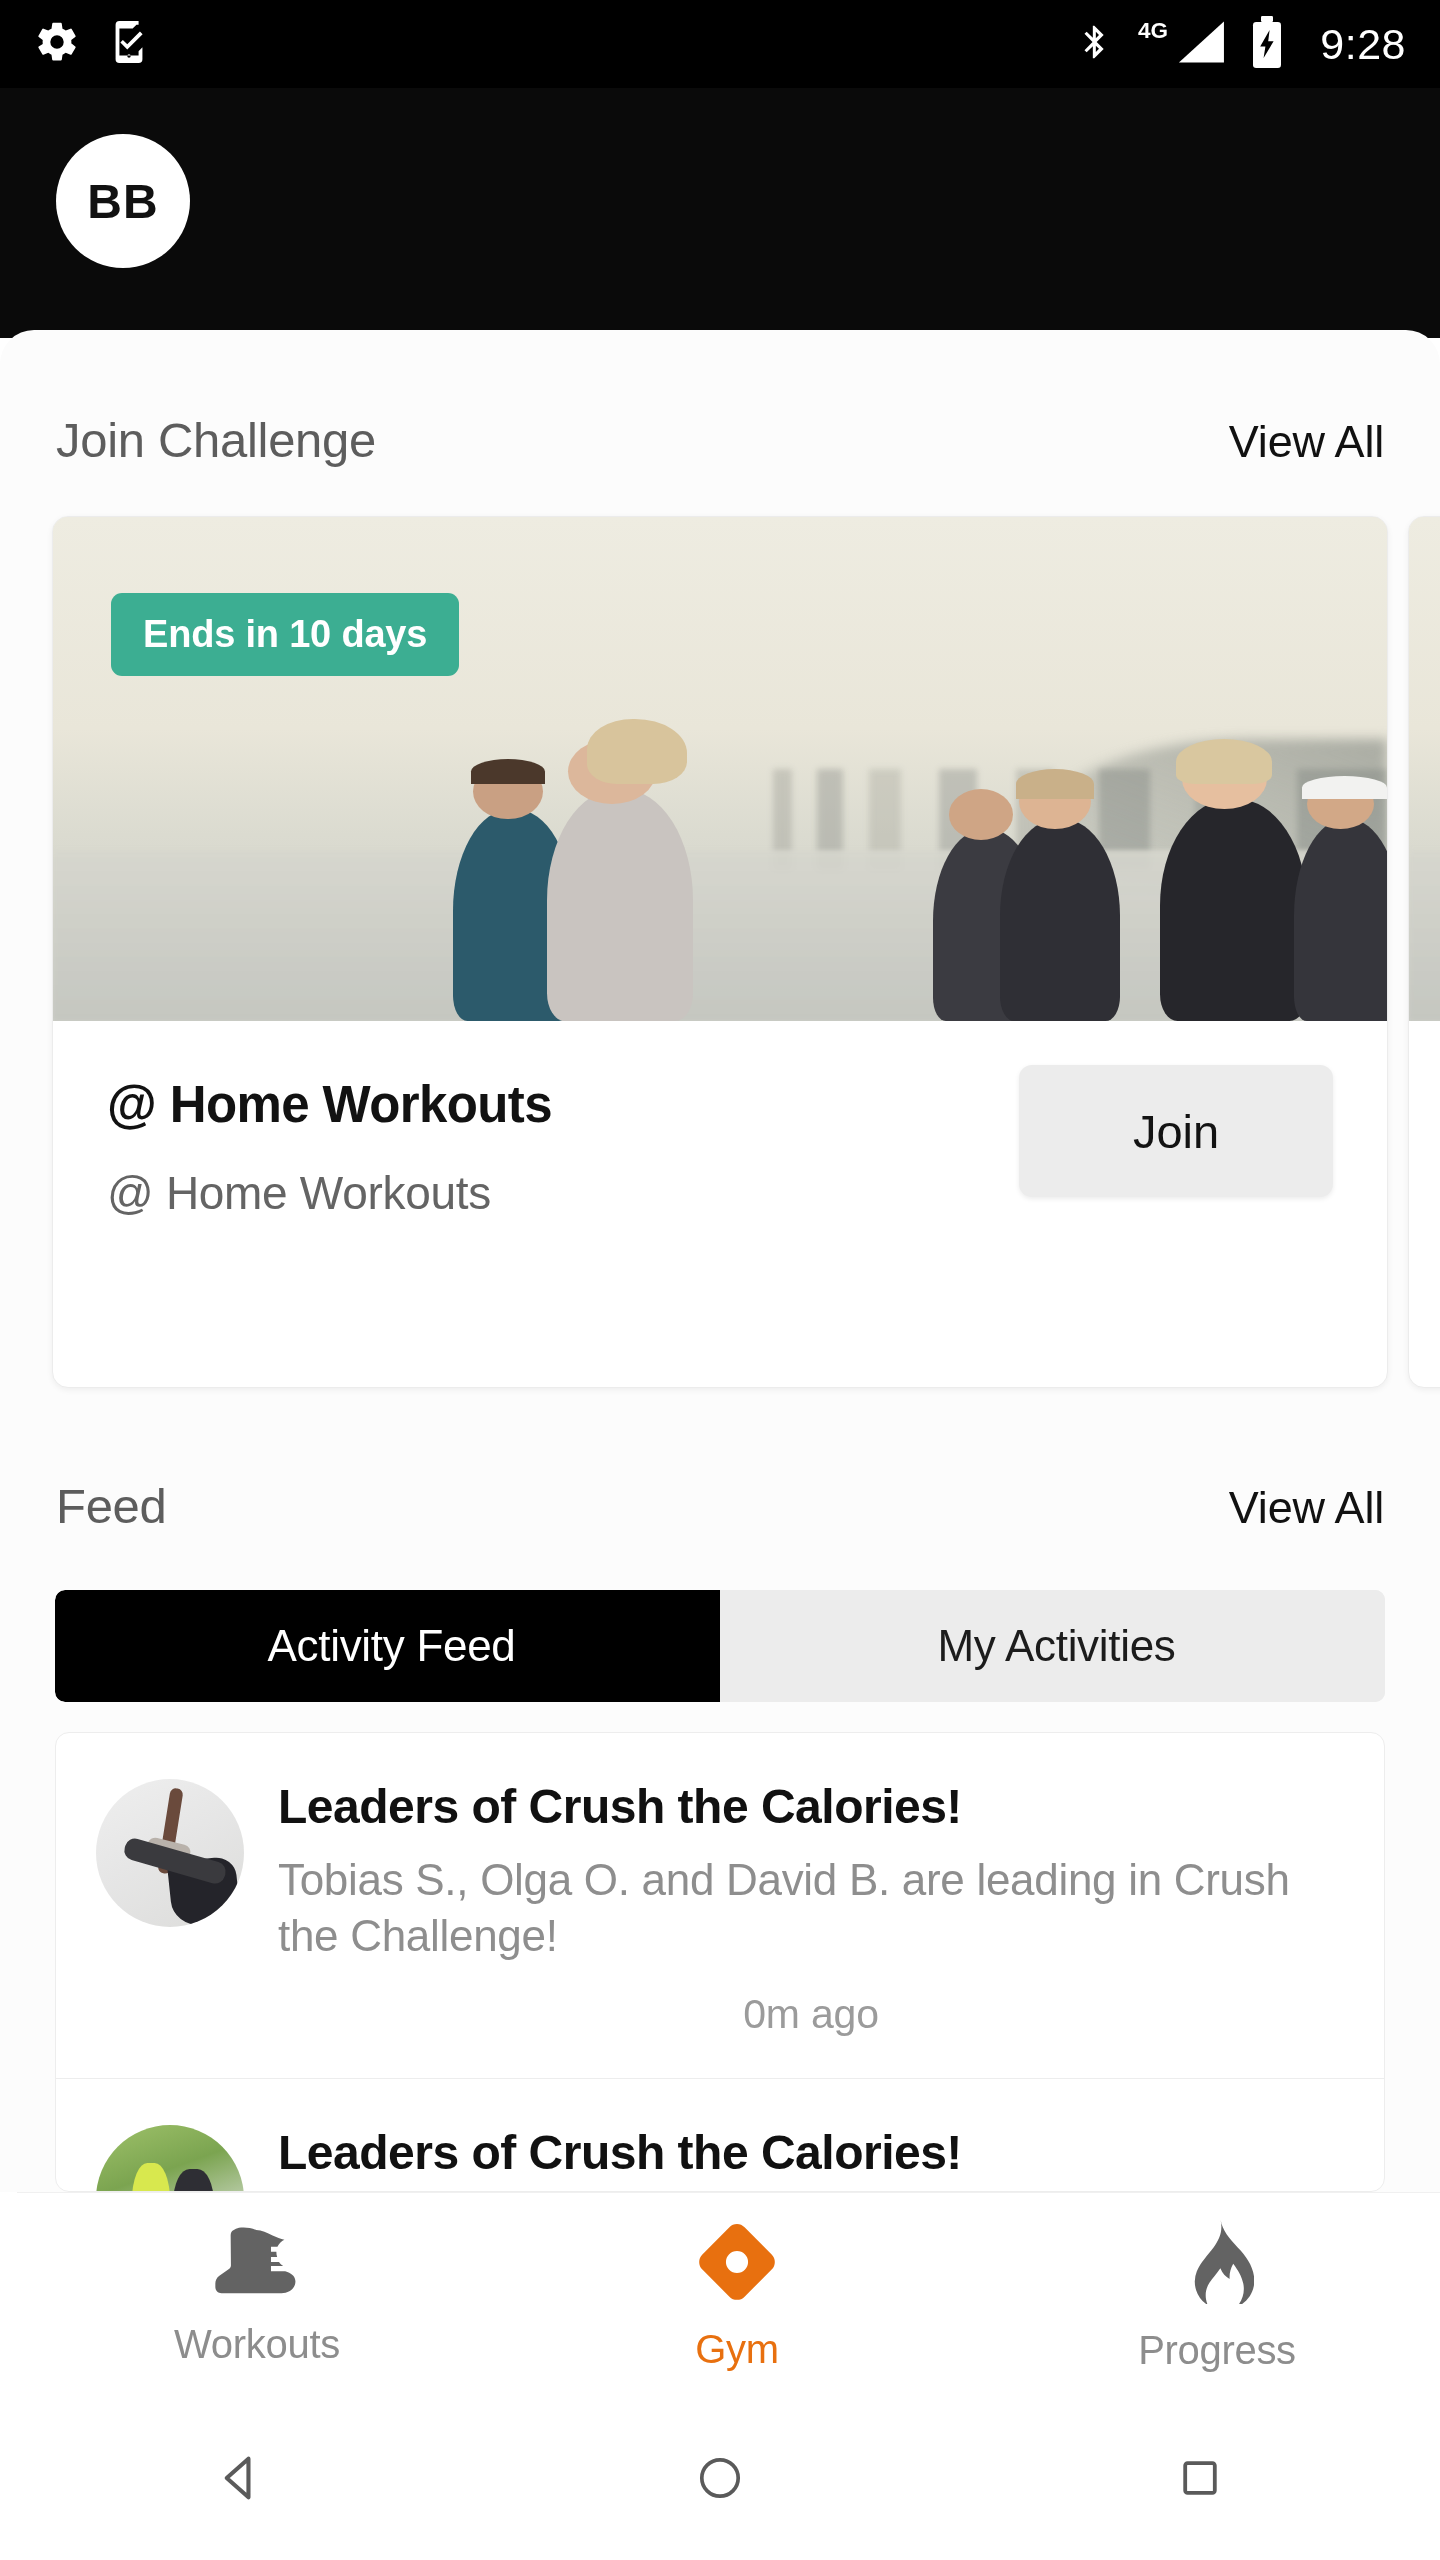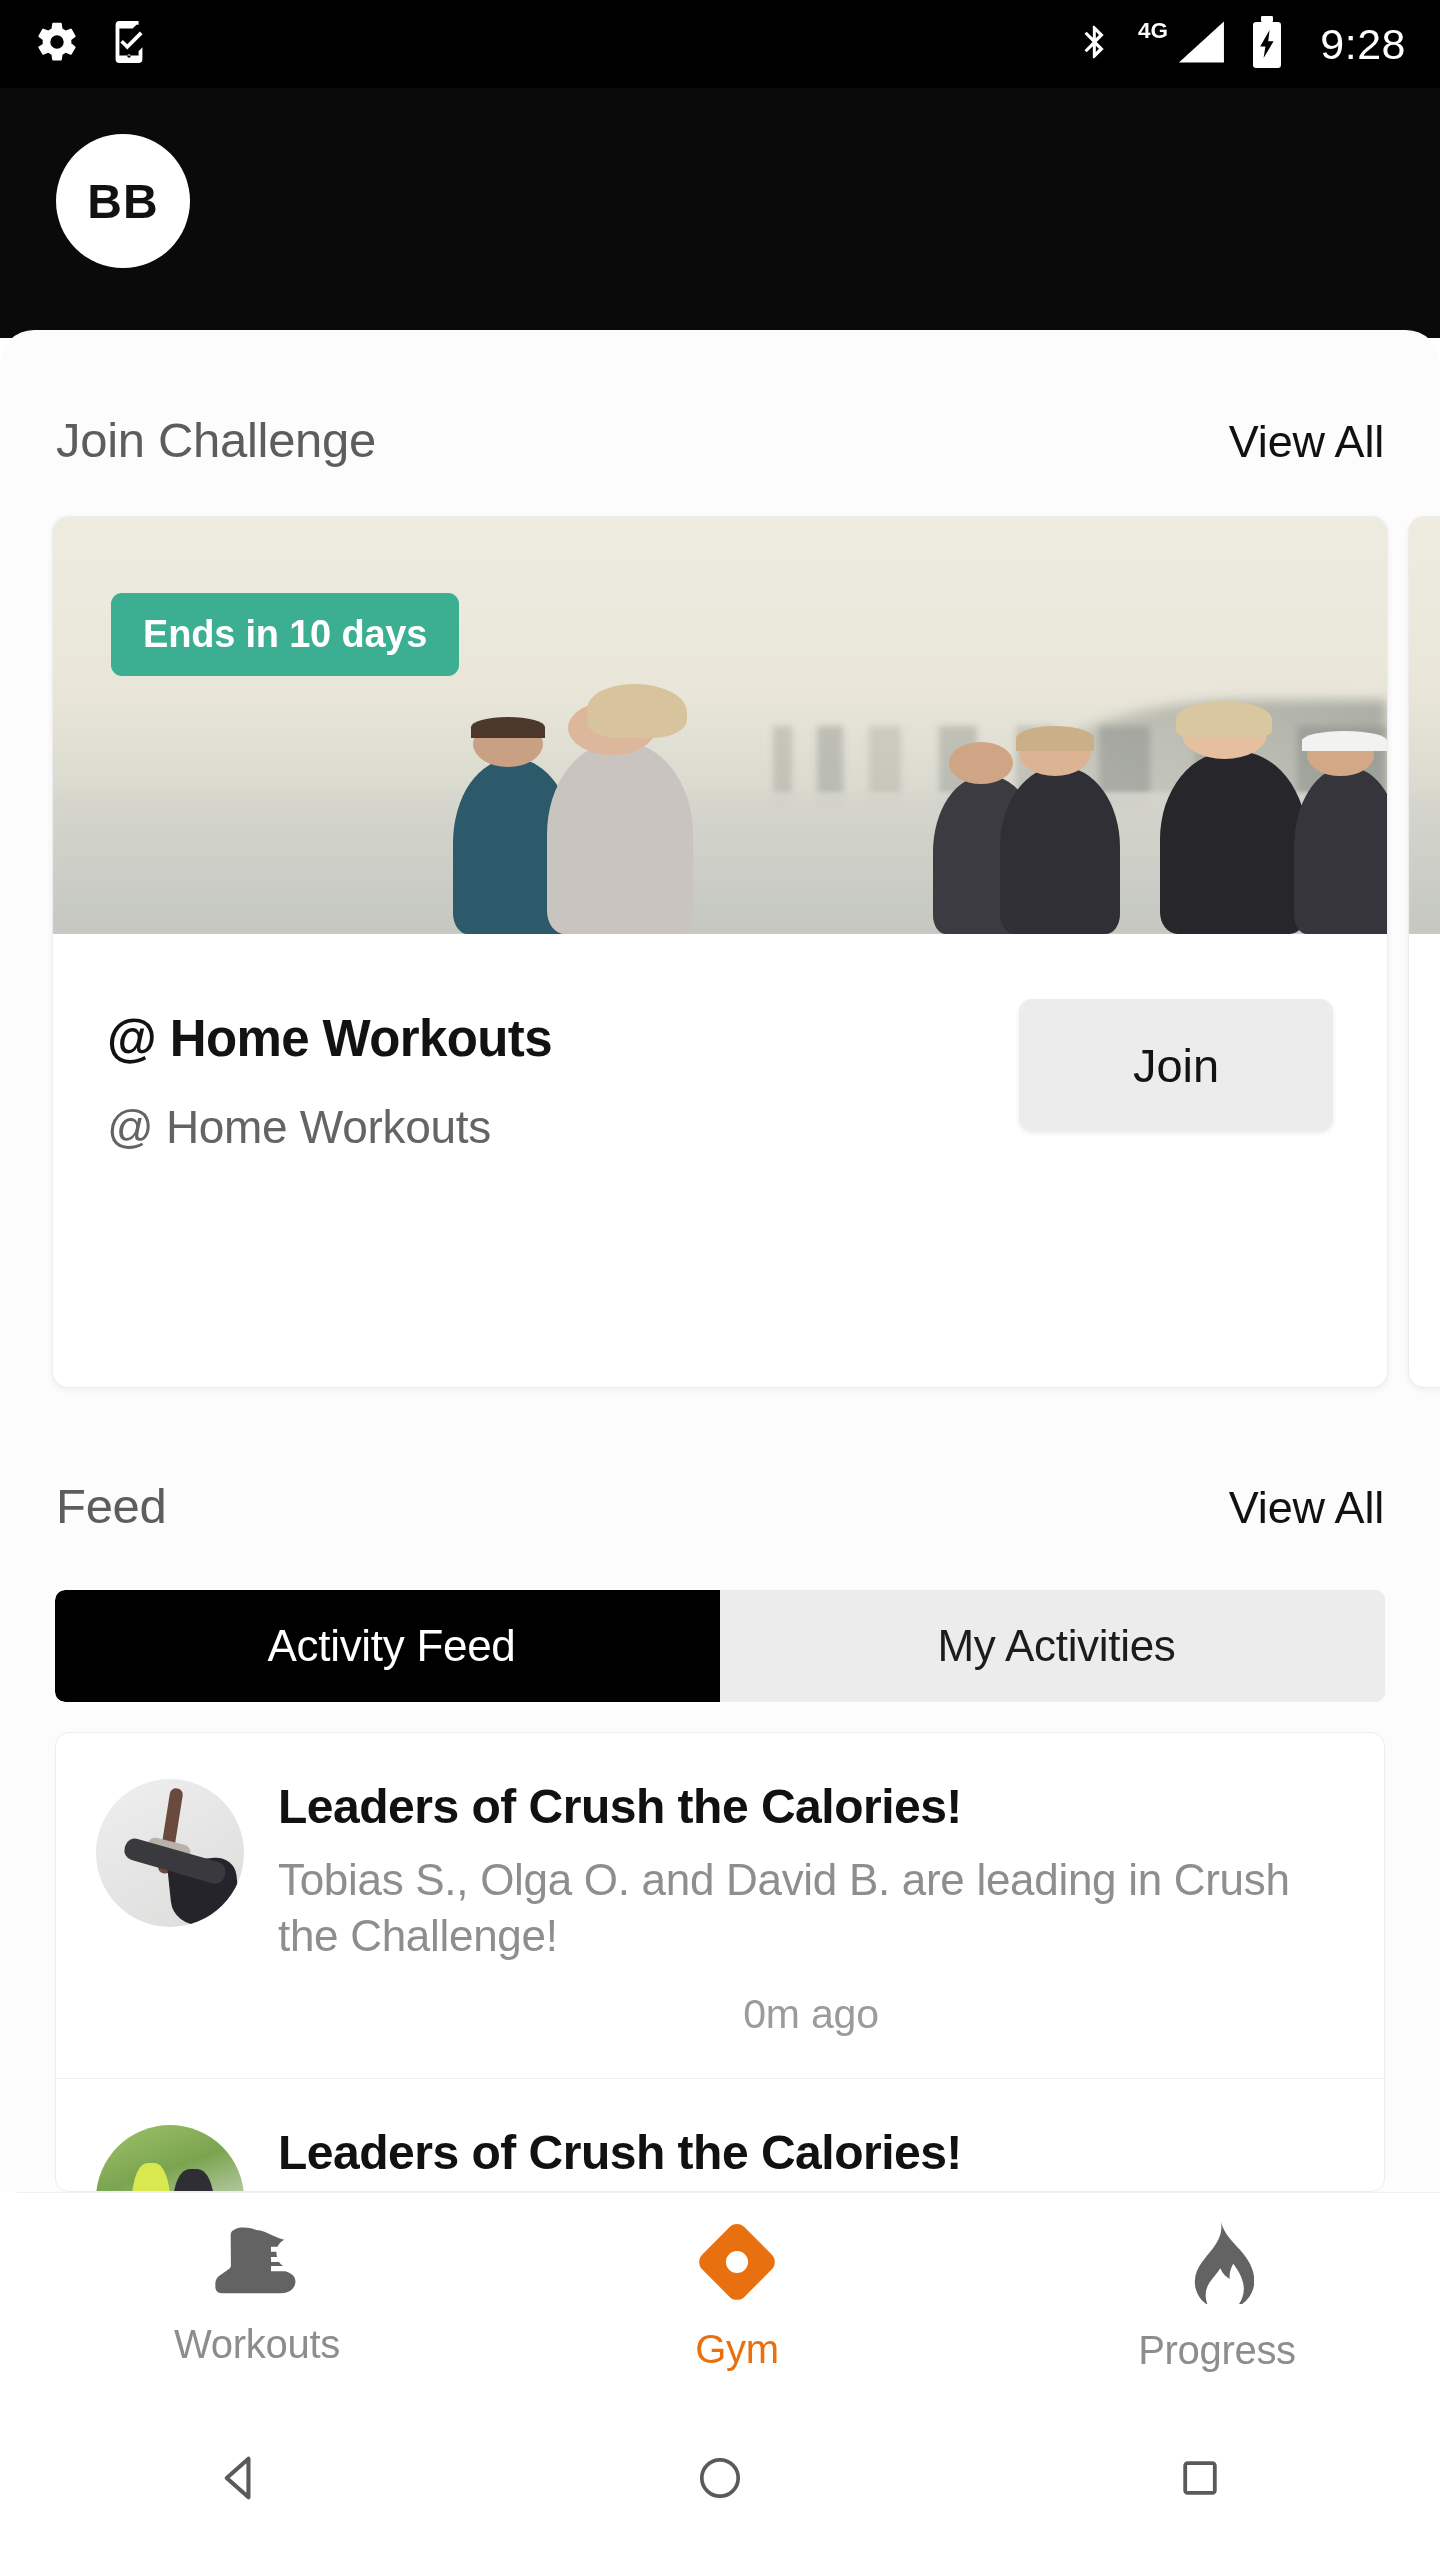--- a/index.html
+++ b/index.html
@@ -51,21 +51,21 @@
   .chal-card{
     position:absolute; top:0; width:1336px; height:872px;
     background:#fff; border-radius:16px;
     border:1px solid #ececec;
     box-shadow:0 2px 6px rgba(0,0,0,.06);
     overflow:hidden;
   }
   .chal-card.first{ left:52px; }
   .chal-card.peek{ left:1408px; width:1336px; }
 
-  .chal-photo{ position:relative; width:100%; height:417px; overflow:hidden;
+  .chal-photo{ position:relative; width:100%; height:504px; overflow:hidden;
     background:linear-gradient(175deg,#eceade 0%,#e6e3d6 30%,#dcdccf 58%,#cfd0c6 100%);
   }
   
   .sky{ position:absolute; inset:0;
     background:
       linear-gradient(180deg, rgba(238,236,225,1) 0%, rgba(233,230,217,1) 42%, rgba(219,219,208,1) 63%, rgba(205,207,199,1) 100%);
   }
   .skyline{ position:absolute; left:52%; top:50%; width:48%; height:20%;
     background:
       linear-gradient(90deg,transparent 0 4%,rgba(160,160,152,.5) 4% 7%,transparent 7% 11%,
@@ -89,21 +89,21 @@
   .r-head{ position:absolute; border-radius:50%; }
 
   .badge{
     position:absolute; left:58px; top:76px;
     background:#3cae92; color:#fff;
     font-size:38px; font-weight:700; letter-spacing:-.2px;
     padding:20px 32px; border-radius:11px;
     z-index:6;
   }
 
-  .chal-body{ padding:65px 54px 0 54px; display:flex; align-items:flex-start; }
+  .chal-body{ padding:44px 54px 0 54px; display:flex; align-items:flex-start; }
   .chal-texts{ flex:1; padding-top:10px; }
   .chal-title{ font-size:51px; font-weight:700; color:#121212; letter-spacing:-.6px; }
   .chal-sub{ font-size:46px; color:#646464; margin-top:32px; letter-spacing:-.3px;}
   .join-btn{
     width:314px; height:132px; background:#ececec; border:none; border-radius:13px;
     font-family:inherit; font-size:47px; color:#131313; font-weight:400;
     box-shadow:0 2px 5px rgba(0,0,0,.08); cursor:pointer; flex:none;
   }
 
   

